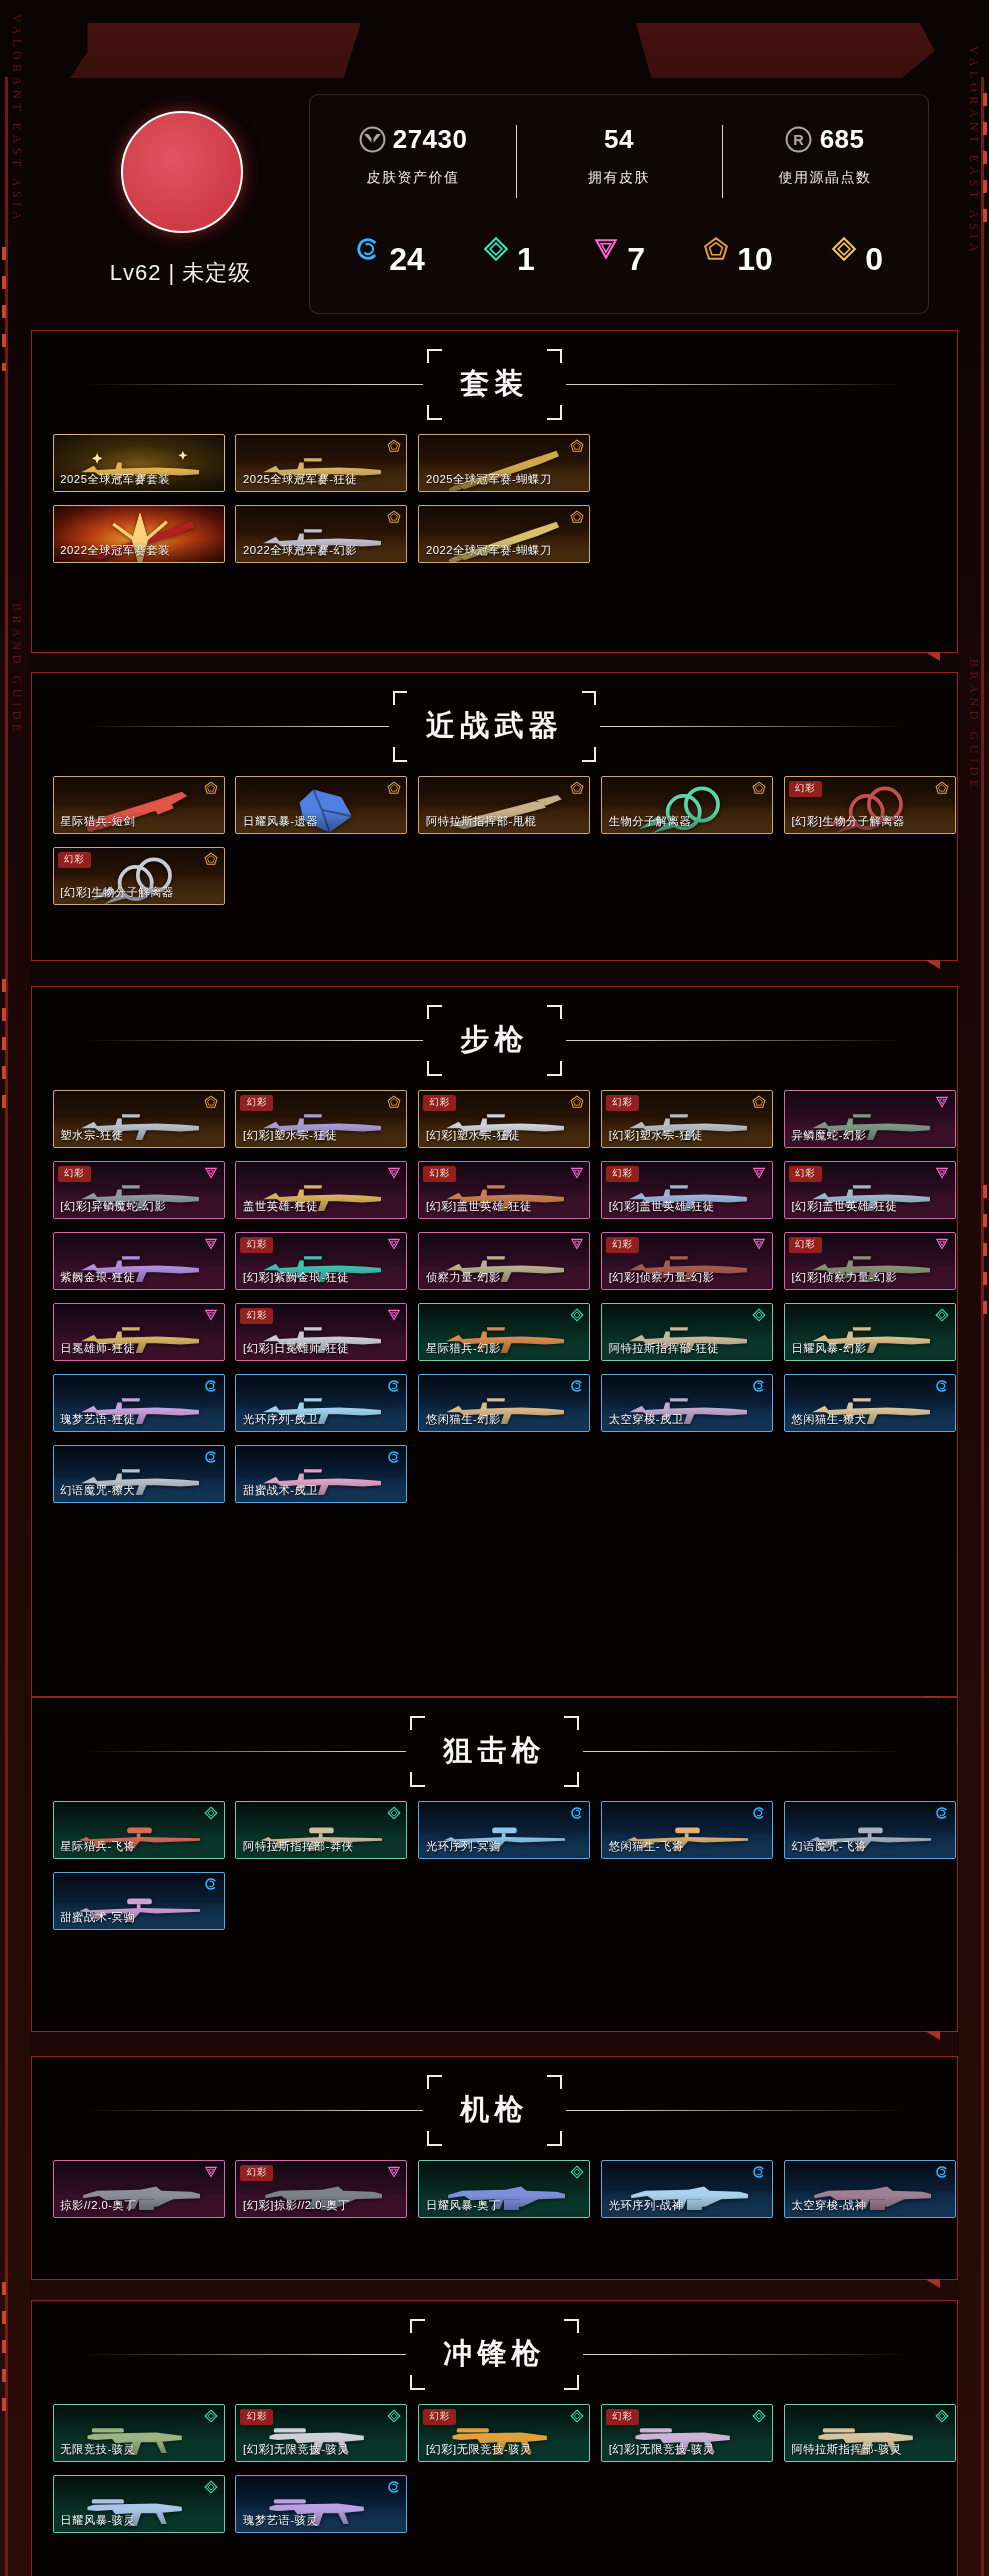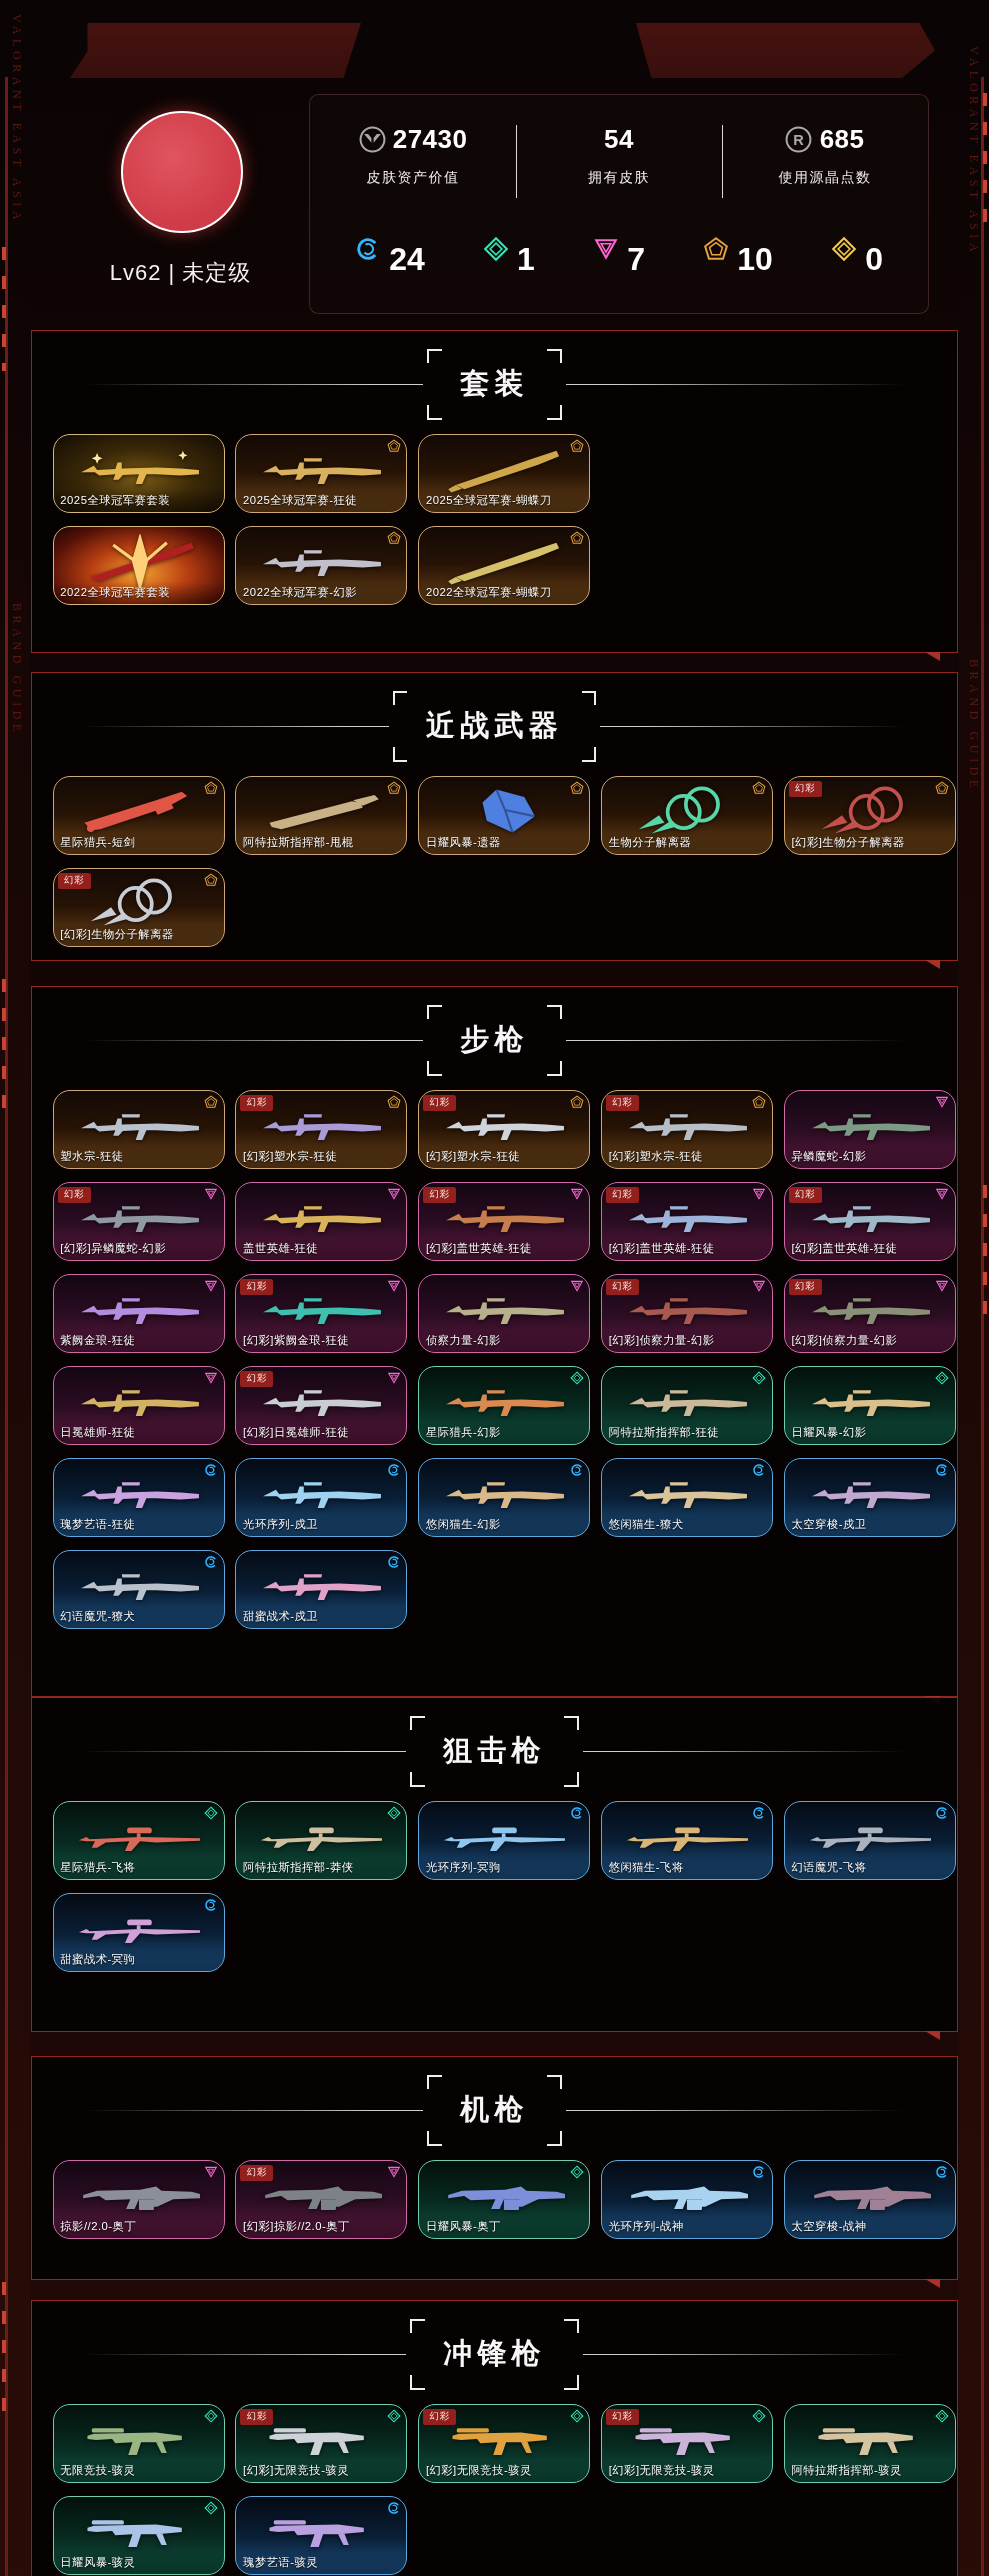--- a/index.html
+++ b/index.html
@@ -46,21 +46,21 @@
   .hline.b{background:linear-gradient(to left,rgba(200,200,200,0),#cfcfcf 85%);margin-right:52px;}
   .tbox{position:relative;padding:15.5px 33px;margin:0 4.1px;}
   .tbox i{position:absolute;width:12.4px;height:12.4px;}
   .tbox .tl{left:0;top:0;border-left:2.6px solid #efefef;border-top:2.6px solid #efefef;}
   .tbox .bl{left:0;bottom:0;border-left:2.6px solid #efefef;border-bottom:2.6px solid #efefef;}
   .tbox .tr{right:0;top:0;border-right:2.6px solid #efefef;border-top:2.6px solid #efefef;}
   .tbox .br{right:0;bottom:0;border-right:2.6px solid #efefef;border-bottom:2.6px solid #efefef;}
   .tbox .stt{color:#f7f7f7;font-size:29px;font-weight:bold;letter-spacing:5.2px;}
   .grid{display:grid;grid-template-columns:repeat(5,172px);gap:13px 10.8px;padding:14.4px 0 0 20.6px;}
   
-  .card{position:relative;width:172px;height:79px;border-radius:17px;overflow:hidden;box-sizing:border-box;cursor:pointer;}
+  .card{position:relative;width:172px;height:58px;border-radius:2px;overflow:hidden;box-sizing:border-box;cursor:pointer;}
   .t-premium{background:linear-gradient(180deg,#130a05 0%,#271305 48%,#6b4318 100%);border:0.5px solid #cfa877;}
   .t-deluxe{background:linear-gradient(180deg,#130612 0%,#2c0d22 52%,#5a173e 100%);border:0.5px solid #d06aa8;}
   .t-select{background:linear-gradient(180deg,#03100c 0%,#082a20 52%,#0f5140 100%);border:0.5px solid #6fcdb4;}
   .t-battlepass{background:linear-gradient(180deg,#040a14 0%,#0a1f36 52%,#1d5183 100%);border:0.5px solid #5fa8dd;}
   .art-bundle-gold{background:radial-gradient(ellipse at 50% 55%,#7a5a16 0%,#3c2a08 45%,#120b03 100%);border:0.5px solid #d8b77c;}
   .art-bundle-fire{background:radial-gradient(ellipse at 50% 60%,#f4a030 0%,#b83f12 40%,#551107 75%,#1c0503 100%);border:0.5px solid #d8b77c;}
   .wep{position:absolute;left:19px;top:7.2px;width:134px;height:54px;}
   .wep svg{width:100%;height:100%;filter:drop-shadow(0 1.5px 2.1px rgba(0,0,0,.6));}
   .nm{position:absolute;left:6.7px;bottom:3.6px;right:5.2px;color:#fff;font-size:11.3px;letter-spacing:0.5px;
     text-shadow:0 0.5px 1.5px rgba(0,0,0,.9);white-space:nowrap;overflow:hidden;}
@@ -340,40 +340,40 @@
                 <use href="#w-sword" xlink:href="#w-sword"></use>
               </svg></div>
     <div class="nmbar"></div>
 
     <span class="tier-ic" style="color: rgb(232, 163, 61);"><svg width="14" height="14" viewBox="0 0 27 27">
                 <use href="#ic-pentagon" xlink:href="#ic-pentagon"></use>
               </svg></span>
     <div class="nm">星际猎兵-短剑</div>
   </div>
           <div class="card t-premium">
+    <div class="wep" style="color: rgb(79, 127, 224);"><svg viewBox="0 0 260 104" width="134" height="54">
+                <use href="#w-shard" xlink:href="#w-shard"></use>
+              </svg></div>
+    <div class="nmbar"></div>
+
+    <span class="tier-ic" style="color: rgb(232, 163, 61);"><svg width="14" height="14" viewBox="0 0 27 27">
+                <use href="#ic-pentagon" xlink:href="#ic-pentagon"></use>
+              </svg></span>
+    <div class="nm">日耀风暴-遗器</div>
+  </div>
+          <div class="card t-premium">
     <div class="wep" style="color: rgb(201, 177, 135);"><svg viewBox="0 0 260 104" width="134" height="54">
                 <use href="#w-baton" xlink:href="#w-baton"></use>
               </svg></div>
     <div class="nmbar"></div>
 
     <span class="tier-ic" style="color: rgb(232, 163, 61);"><svg width="14" height="14" viewBox="0 0 27 27">
                 <use href="#ic-pentagon" xlink:href="#ic-pentagon"></use>
               </svg></span>
     <div class="nm">阿特拉斯指挥部-甩棍</div>
-  </div>
-          <div class="card t-premium">
-    <div class="wep" style="color: rgb(79, 127, 224);"><svg viewBox="0 0 260 104" width="134" height="54">
-                <use href="#w-shard" xlink:href="#w-shard"></use>
-              </svg></div>
-    <div class="nmbar"></div>
-
-    <span class="tier-ic" style="color: rgb(232, 163, 61);"><svg width="14" height="14" viewBox="0 0 27 27">
-                <use href="#ic-pentagon" xlink:href="#ic-pentagon"></use>
-              </svg></span>
-    <div class="nm">日耀风暴-遗器</div>
   </div>
           <div class="card t-premium">
     <div class="wep" style="color: rgb(88, 214, 168);"><svg viewBox="0 0 260 104" width="134" height="54">
                 <use href="#w-whip" xlink:href="#w-whip"></use>
               </svg></div>
     <div class="nmbar"></div>
 
     <span class="tier-ic" style="color: rgb(232, 163, 61);"><svg width="14" height="14" viewBox="0 0 27 27">
                 <use href="#ic-pentagon" xlink:href="#ic-pentagon"></use>
               </svg></span>
@@ -663,40 +663,40 @@
                 <use href="#w-rifle" xlink:href="#w-rifle"></use>
               </svg></div>
     <div class="nmbar"></div>
 
     <span class="tier-ic" style="color: rgb(51, 181, 255);"><svg width="14" height="14" viewBox="0 0 27 27">
                 <use href="#ic-ring" xlink:href="#ic-ring"></use>
               </svg></span>
     <div class="nm">悠闲猫生-幻影</div>
   </div>
           <div class="card t-battlepass">
+    <div class="wep" style="color: rgb(192, 168, 208);"><svg viewBox="0 0 260 104" width="134" height="54">
+                <use href="#w-rifle" xlink:href="#w-rifle"></use>
+              </svg></div>
+    <div class="nmbar"></div>
+
+    <span class="tier-ic" style="color: rgb(51, 181, 255);"><svg width="14" height="14" viewBox="0 0 27 27">
+                <use href="#ic-ring" xlink:href="#ic-ring"></use>
+              </svg></span>
+    <div class="nm">太空穿梭-戍卫</div>
+  </div>
+          <div class="card t-battlepass">
     <div class="wep" style="color: rgb(217, 196, 154);"><svg viewBox="0 0 260 104" width="134" height="54">
                 <use href="#w-rifle" xlink:href="#w-rifle"></use>
               </svg></div>
     <div class="nmbar"></div>
 
     <span class="tier-ic" style="color: rgb(51, 181, 255);"><svg width="14" height="14" viewBox="0 0 27 27">
                 <use href="#ic-ring" xlink:href="#ic-ring"></use>
               </svg></span>
     <div class="nm">悠闲猫生-獠犬</div>
-  </div>
-          <div class="card t-battlepass">
-    <div class="wep" style="color: rgb(192, 168, 208);"><svg viewBox="0 0 260 104" width="134" height="54">
-                <use href="#w-rifle" xlink:href="#w-rifle"></use>
-              </svg></div>
-    <div class="nmbar"></div>
-
-    <span class="tier-ic" style="color: rgb(51, 181, 255);"><svg width="14" height="14" viewBox="0 0 27 27">
-                <use href="#ic-ring" xlink:href="#ic-ring"></use>
-              </svg></span>
-    <div class="nm">太空穿梭-戍卫</div>
   </div>
           <div class="card t-battlepass">
     <div class="wep" style="color: rgb(185, 194, 204);"><svg viewBox="0 0 260 104" width="134" height="54">
                 <use href="#w-rifle" xlink:href="#w-rifle"></use>
               </svg></div>
     <div class="nmbar"></div>
 
     <span class="tier-ic" style="color: rgb(51, 181, 255);"><svg width="14" height="14" viewBox="0 0 27 27">
                 <use href="#ic-ring" xlink:href="#ic-ring"></use>
               </svg></span>

